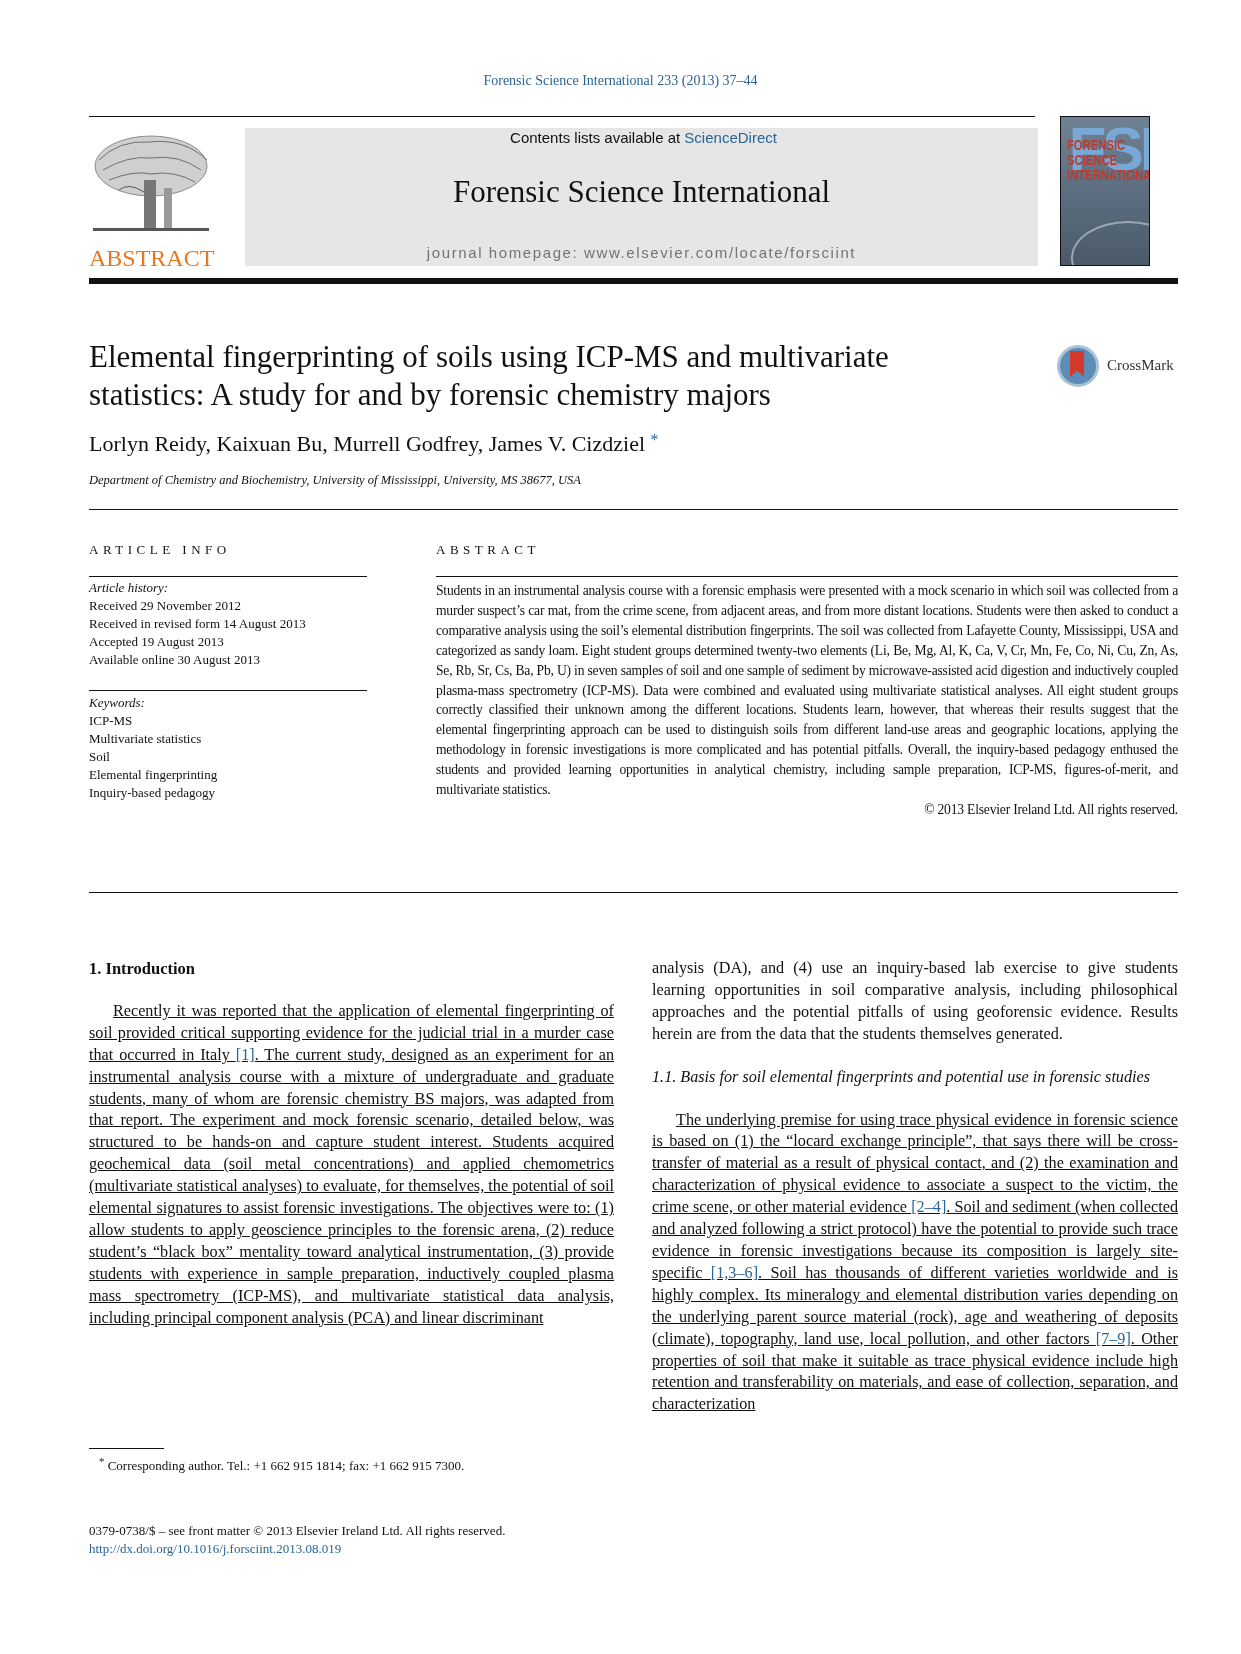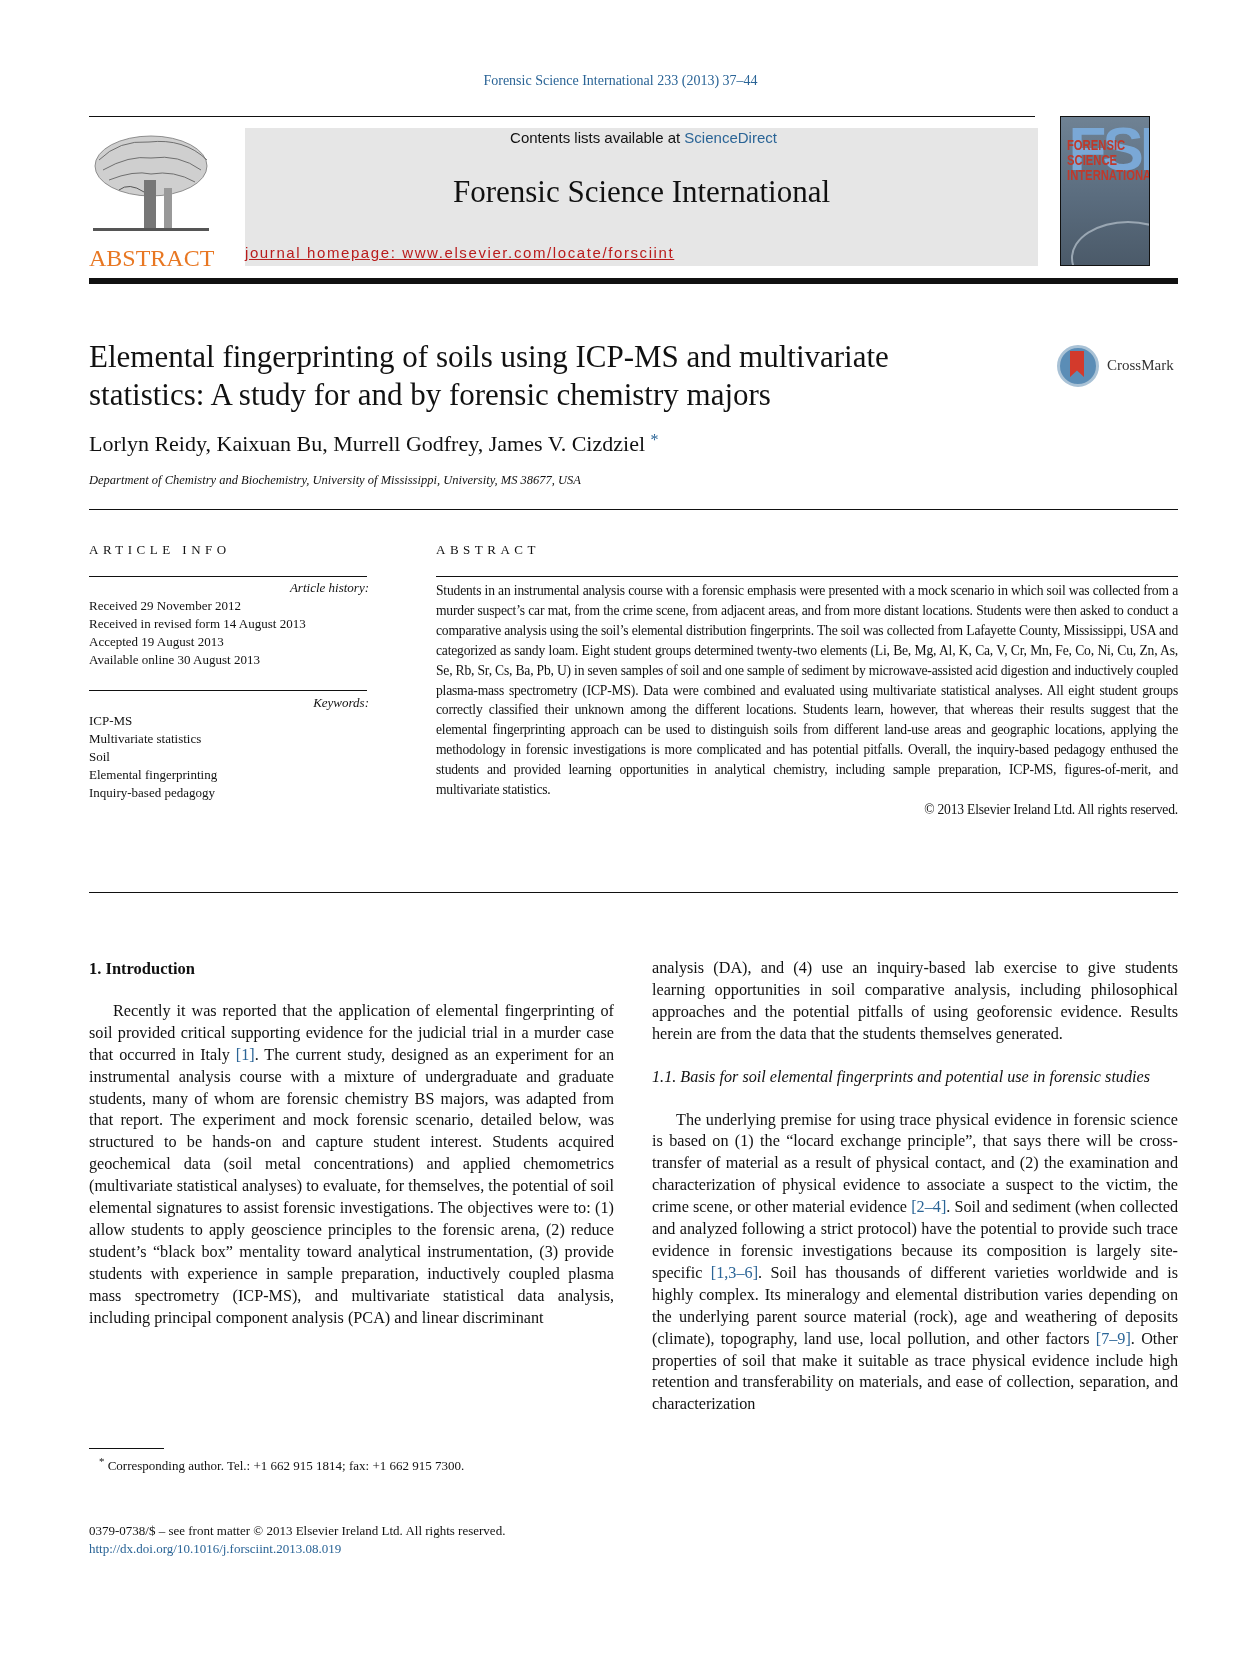--- a/index.html
+++ b/index.html
@@ -10,21 +10,21 @@
   .rule-top { top: 116px; left: 89px; width: 946px; height: 1px; background: #111; }
 
   .elsevier-logo { top: 130px; left: 89px; width: 126px; height: 140px; }
   .tree { width: 124px; height: 110px; }
   .elsevier-word { font-family: "Liberation Serif", serif; font-size: 24px; color: #e87722; letter-spacing: 0px; margin-top: 2px; line-height: 24px; }
 
   .masthead { top: 128px; left: 245px; width: 793px; height: 138px; background: #e6e6e6; }
   .contents-line { position: absolute; top: 0; left: 2px; width: 100%; text-align: center; font-family: "Liberation Sans", sans-serif; font-size: 15px; line-height: 20px; color: #111; padding-top: 0px; }
   .contents-line .link { color: #2a6496; }
   .journal-title { position: absolute; top: 46px; left: 0; width: 100%; text-align: center; font-family: "Liberation Serif", serif; font-size: 31px; color: #111; }
-  .homepage { position: absolute; top: 116px; left: 0; width: 100%; font-family: "Liberation Sans", sans-serif; font-size: 15px; letter-spacing: 1.6px; color: #b91c1c; text-decoration: underline; }
+  .homepage { position: absolute; top: 116px; left: 0; width: 100%; text-align: center; font-family: "Liberation Sans", sans-serif; font-size: 15px; letter-spacing: 1.6px; color: #737373; }
 
   .cover { top: 116px; left: 1060px; width: 88px; height: 148px; border: 1px solid #111; background: linear-gradient(180deg, #6f8294 0%, #5a6c7e 55%, #4b5a69 100%); overflow: hidden; }
   .cover .fs { position: absolute; right: -4px; top: -4px; font-family: "Liberation Sans", sans-serif; font-weight: bold; font-size: 62px; color: #7aa8d6; letter-spacing: -4px; }
   .cover .red { position: absolute; left: 6px; top: 20px; font-family: "Liberation Sans", sans-serif; font-size: 15px; line-height: 15px; color: #c0392b; font-weight: bold; transform: scaleX(0.75); transform-origin: left; }
   .cover .curve { position: absolute; left: 10px; bottom: -30px; width: 110px; height: 70px; border: 2px solid #9aa7b3; border-radius: 50%; }
 
   .rule-thick { top: 278px; left: 89px; width: 1089px; height: 6px; background: #111; }
 
   .title { top: 338px; left: 89px; width: 900px; font-family: "Liberation Serif", serif; font-size: 31px; line-height: 38px; color: #111; }
   .crossmark { top: 345px; left: 1057px; width: 130px; height: 46px; }
@@ -36,33 +36,33 @@
   .authors .star { color: #2a6496; font-size: 16px; vertical-align: top; }
   .affiliation { top: 473px; left: 89px; font-family: "Liberation Serif", serif; font-style: italic; font-size: 12.5px; color: #111; }
 
   .rule-info-top { top: 509px; left: 89px; width: 1089px; height: 1px; background: #111; }
 
   .ai-head { top: 542px; left: 89px; font-family: "Liberation Serif", serif; font-size: 13px; letter-spacing: 4.5px; color: #111; }
   .ab-head { top: 542px; left: 436px; font-family: "Liberation Serif", serif; font-size: 13px; letter-spacing: 4.5px; color: #111; }
   .rule-ai-1 { top: 576px; left: 89px; width: 278px; height: 1px; background: #111; }
   .rule-ab { top: 576px; left: 436px; width: 742px; height: 1px; background: #111; }
   .info-block { left: 89px; width: 280px; font-family: "Liberation Serif", serif; font-size: 13px; line-height: 18px; color: #111; }
-  .info-block .lbl { font-style: italic; text-align: right; }
+  .info-block .lbl { font-style: italic; }
   .rule-ai-2 { top: 690px; left: 89px; width: 278px; height: 1px; background: #111; }
 
   .abstract { top: 581px; left: 436px; width: 742px; font-family: "Liberation Serif", serif; font-size: 13.6px; line-height: 19.9px; text-align: justify; color: #111; letter-spacing: -0.2px; }
   .copyright { text-align: right; }
 
   .rule-body-top { top: 892px; left: 89px; width: 1089px; height: 1px; background: #111; }
 
   .col { font-family: "Liberation Serif", serif; font-size: 16.2px; line-height: 21.9px; text-align: justify; color: #111; }
   .col-left { top: 958px; left: 89px; width: 525px; }
   .col-right { top: 958px; left: 652px; width: 526px; }
   .sec-head { font-weight: bold; font-size: 16.5px; margin-bottom: 21px; }
-  .indent { text-indent: 24px; }
+  .indent { text-indent: 24px; text-decoration: underline; }
   .subsec { font-style: italic; margin-top: 21px; margin-bottom: 21px; }
   .cite { color: #2a6496; }
 
   .fn-rule { top: 1448px; left: 89px; width: 75px; height: 1px; background: #111; }
   .footnote { top: 1452px; left: 89px; width: 540px; font-family: "Liberation Serif", serif; font-size: 13px; line-height: 18px; color: #111; }
   .footnote .ital { font-style: italic; }
   .footnote .link { color: #2a6496; }
   .footer-issn { top: 1522px; left: 89px; font-family: "Liberation Serif", serif; font-size: 13px; line-height: 18px; color: #111; }
   .footer-issn .link { color: #2a6496; }
 </style>

